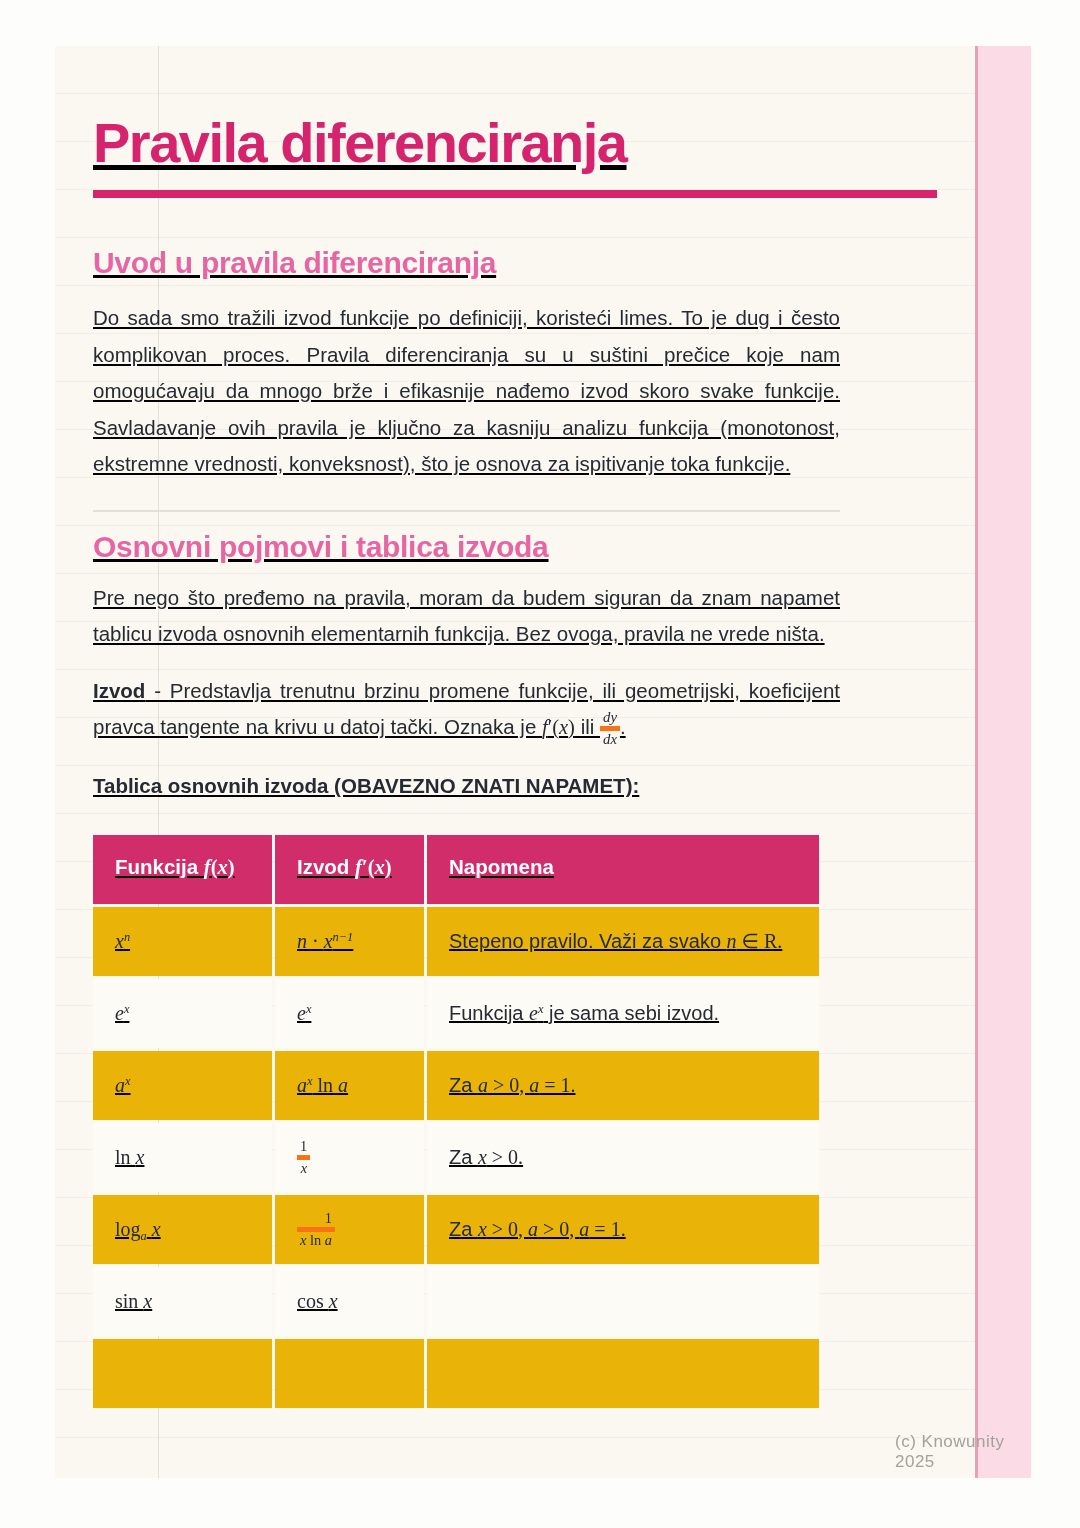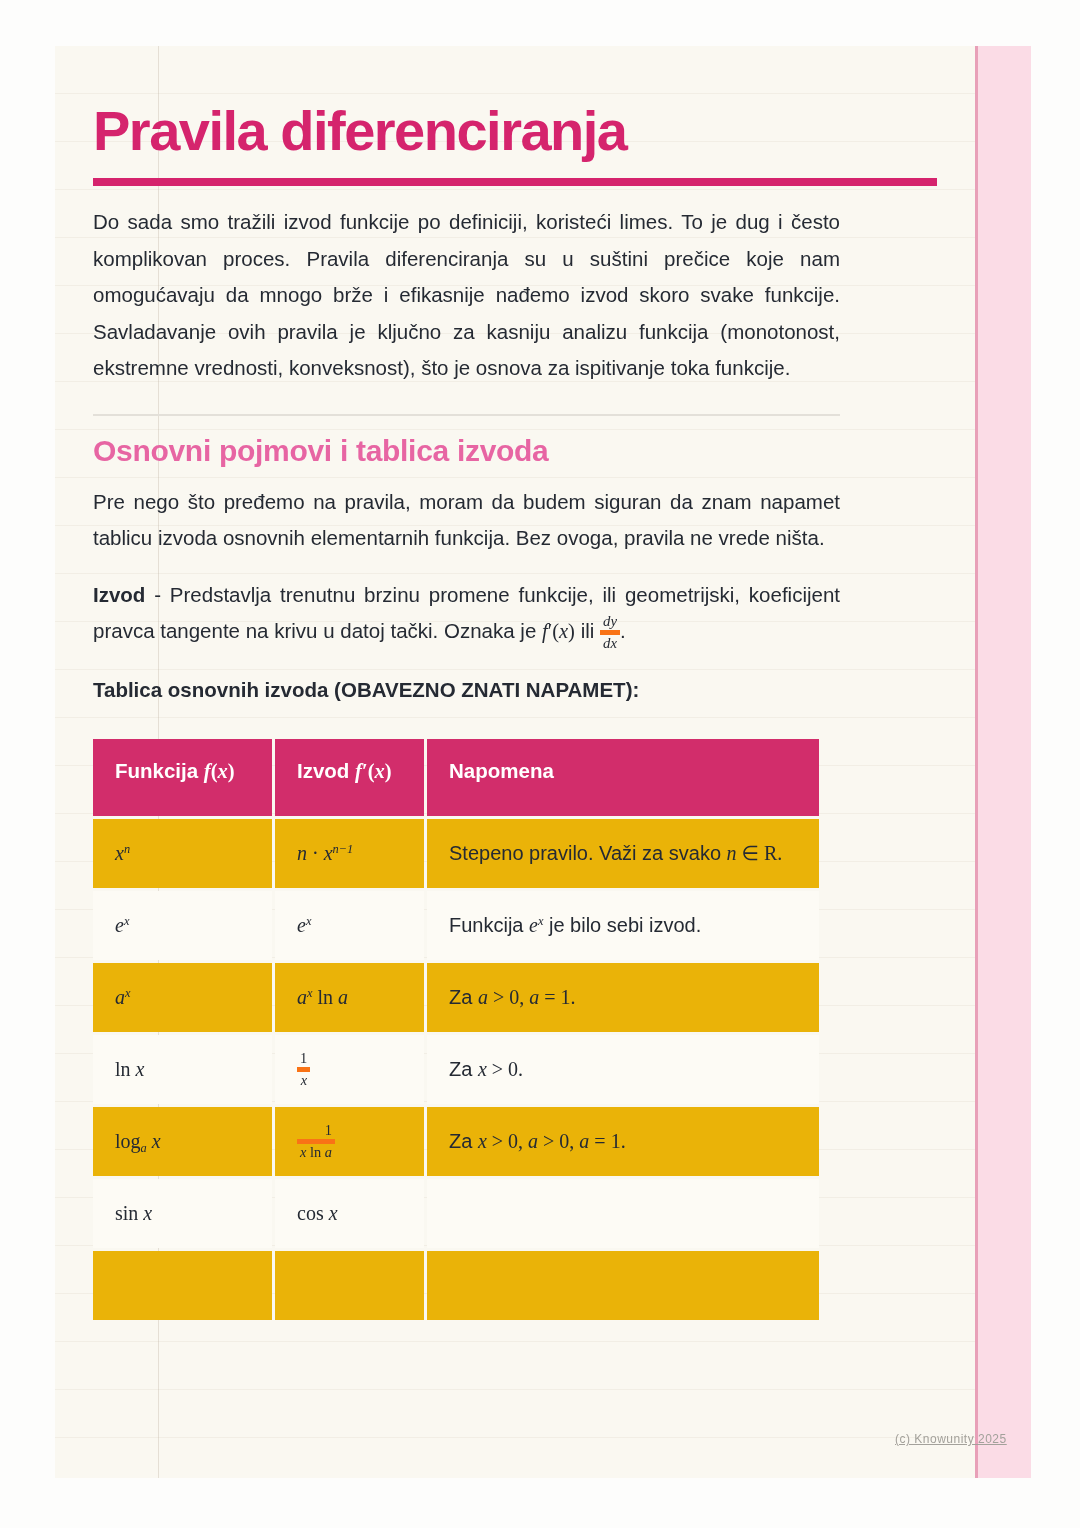--- a/index.html
+++ b/index.html
@@ -20,21 +20,21 @@
     content:"";position:absolute;inset:0;pointer-events:none;
     background:repeating-linear-gradient(to bottom,transparent 0 47px,rgba(198,186,168,0.16) 47px 48px);
   }
   .ruled-v{position:absolute;left:103px;top:0;width:1px;height:100%;background:rgba(190,178,160,0.35);}
 
   .pink-stripe{
     position:absolute;right:0;top:0;width:53px;height:100%;
     background:#fbdce6;border-left:3px solid #e8a0b8;
   }
 
-  .content{position:absolute;left:38px;top:0;width:747px;}
+  .content{position:absolute;left:38px;top:12px;width:747px;text-decoration:underline;}
 
   .doc-title{
     margin:53px 0 0;color:#d5246d;
     font-size:56px;line-height:63px;font-weight:800;letter-spacing:-1.5px;
   }
   .title-rule{height:8px;width:844px;background:#d5246d;margin:16px 0 0;border:none;}
 
   .h2{
     margin:46px 0 0;color:#e765a3;
     font-size:30px;line-height:38px;font-weight:700;letter-spacing:-0.3px;
@@ -52,21 +52,21 @@
 
   .table-label{margin:20px 0 0;font-size:20.5px;line-height:36.5px;font-weight:700;color:#252a33;}
 
   
   table.deriv{
     border-collapse:separate;border-spacing:3px;
     width:732px;table-layout:fixed;margin:27px 0 0 -3px;
   }
   table.deriv th{
     background:#d22d6b;color:#ffffff;font-weight:700;font-size:20.5px;
-    text-align:left;vertical-align:middle;height:65px;padding:0 0 12px 22px;
+    text-align:left;vertical-align:middle;height:65px;padding:0 0 4px 22px;
   }
   table.deriv td{
     height:69px;padding:0 8px 0 22px;font-size:20px;color:#252a33;
     vertical-align:middle;text-align:left;
   }
   tr.row-odd td{background:#fdfbf5;}
   tr.row-even td{background:#eab308;}
 
   
   .m-t{font-family:"Liberation Sans",sans-serif;}
@@ -76,35 +76,36 @@
   .m-sup{font-family:"Liberation Serif",serif;font-style:italic;font-size:0.62em;position:relative;top:-0.55em;}
   .m-sub{font-family:"Liberation Serif",serif;font-style:italic;font-size:0.62em;position:relative;top:0.35em;}
   .m-frac{display:inline-block;vertical-align:middle;text-align:right;
           font-family:"Liberation Serif",serif;font-size:0.72em;line-height:1.15;}
   .m-num{display:block;padding:0 3px;}
   .m-den{display:block;border-top:5px solid #f97316;padding:0 3px;}
   th .m-i,th .m-r,th .m-sup{color:#ffffff;}
 
   .footer{
     position:absolute;left:840px;top:1386px;z-index:5;
-    font-size:12px;color:#a3a19b;letter-spacing:0.5px;text-decoration:underline;
+    font-size:17px;color:#a3a19b;letter-spacing:0.5px;
   }
 </style>
 </head>
 <body>
 
 <div class="canvas">
   <div class="paper">
     <div class="ruled-v"></div>
     <div class="pink-stripe"></div>
 
     <div class="content">
       <h1 class="doc-title">Pravila diferenciranja</h1>
       <div class="title-rule"></div>
 
+      <h2 class="h2">Uvod u pravila diferenciranja</h2>
       <p class="body-p">Do sada smo tražili izvod funkcije po definiciji, koristeći limes. To je dug i često komplikovan proces. Pravila diferenciranja su u suštini prečice koje nam omogućavaju da mnogo brže i efikasnije nađemo izvod skoro svake funkcije. Savladavanje ovih pravila je ključno za kasniju analizu funkcija (monotonost, ekstremne vrednosti, konveksnost), što je osnova za ispitivanje toka funkcije.</p>
 
       <div class="divider"></div>
 
       <h2 class="h2 second">Osnovni pojmovi i tablica izvoda</h2>
       <p class="body-p p2">Pre nego što pređemo na pravila, moram da budem siguran da znam napamet tablicu izvoda osnovnih elementarnih funkcija. Bez ovoga, pravila ne vrede ništa.</p>
       <p class="body-p p3"><span class="m-b">Izvod</span><span class="m-t"> -  Predstavlja trenutnu brzinu promene funkcije, ili geometrijski, koeficijent pravca tangente na krivu u datoj tački. Oznaka je </span><span class="m-i">f</span><span class="m-r">′(</span><span class="m-i">x</span><span class="m-r">)</span><span class="m-t"> ili </span><span class="m-frac"><span class="m-num"><span class="m-i">dy</span></span><span class="m-den"><span class="m-i">dx</span></span></span><span class="m-t">.</span></p>
 
       <p class="table-label">Tablica osnovnih izvoda (OBAVEZNO ZNATI NAPAMET):</p>
 
@@ -121,21 +122,21 @@
           <th><span class="m-t">Napomena</span></th>
         </tr>
         <tr class="row-even">
           <td><span class="m-i">x</span><span class="m-sup">n</span></td>
           <td><span class="m-i">n</span><span class="m-r"> · </span><span class="m-i">x</span><span class="m-sup">n−1</span></td>
           <td><span class="m-t">Stepeno pravilo. Važi za svako </span><span class="m-i">n</span><span class="m-r"> ∈ R.</span></td>
         </tr>
         <tr class="row-odd">
           <td><span class="m-i">e</span><span class="m-sup">x</span></td>
           <td><span class="m-i">e</span><span class="m-sup">x</span></td>
-          <td><span class="m-t">Funkcija </span><span class="m-i">e</span><span class="m-sup">x</span><span class="m-t"> je bilo sebi izvod.</span></td>
+          <td><span class="m-t">Funkcija </span><span class="m-i">e</span><span class="m-sup">x</span><span class="m-t"> je sama sebi izvod.</span></td>
         </tr>
         <tr class="row-even">
           <td><span class="m-i">a</span><span class="m-sup">x</span></td>
           <td><span class="m-i">a</span><span class="m-sup">x</span><span class="m-r"> ln </span><span class="m-i">a</span></td>
           <td><span class="m-t">Za </span><span class="m-i">a</span><span class="m-r"> &gt; 0, </span><span class="m-i">a</span><span class="m-r"> = 1.</span></td>
         </tr>
         <tr class="row-odd">
           <td><span class="m-r">ln </span><span class="m-i">x</span></td>
           <td><span class="m-frac"><span class="m-num"><span class="m-r">1</span></span><span class="m-den"><span class="m-i">x</span></span></span></td>
           <td><span class="m-t">Za </span><span class="m-i">x</span><span class="m-r"> &gt; 0.</span></td>

